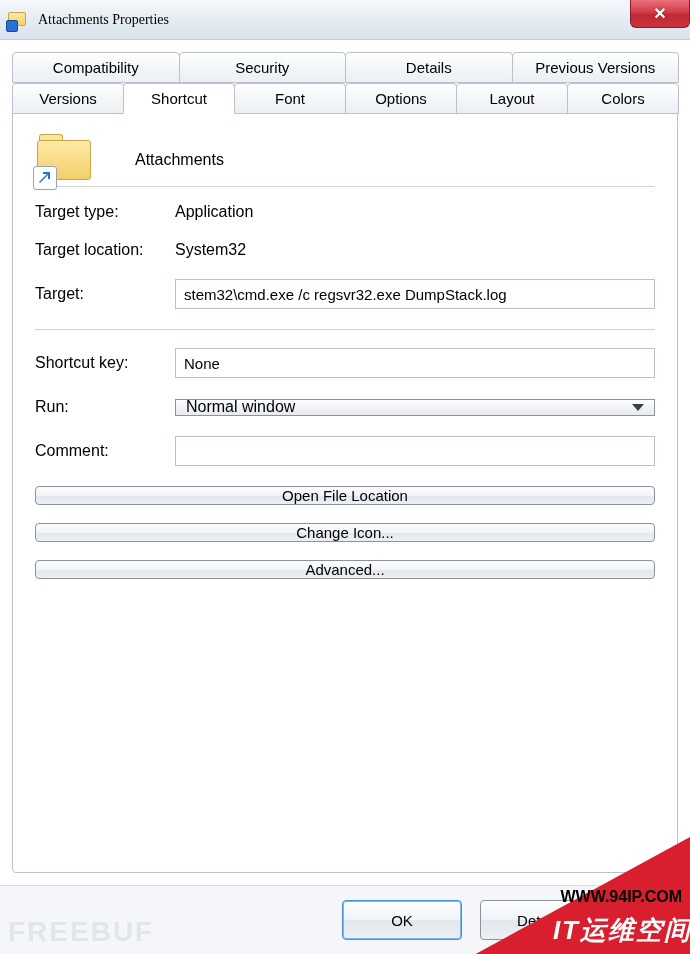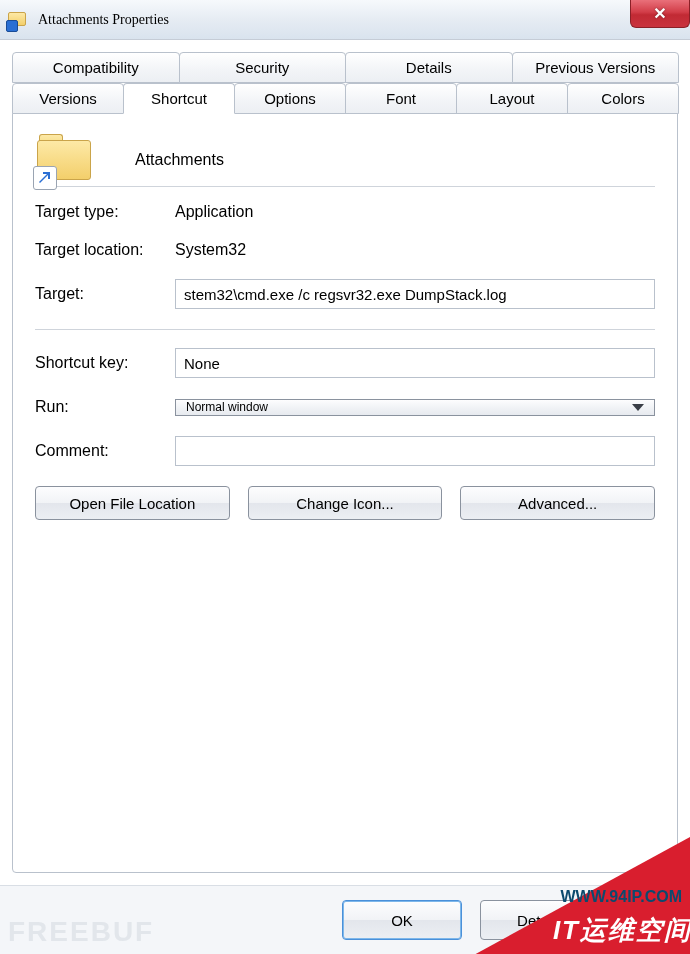--- a/index.html
+++ b/index.html
@@ -183,39 +183,40 @@
     margin: 6px 0 18px 0;
   }
   .combo {
     flex: 1;
     height: 17px;
     border: 1px solid #8a929e;
     background: linear-gradient(to bottom,#fdfdfe,#f1f3f6 50%,#e7eaef);
     display: flex;
     align-items: center;
     padding: 0 10px;
-    font-size: 12px;
+    font-size: 16px;
     cursor: pointer;
     position: relative;
     text-align: center;
   }
   .combo .arrow {
     position: absolute; right: 10px;
     width: 0; height: 0;
     border-left: 6px solid transparent;
     border-right: 6px solid transparent;
     border-top: 7px solid #3a3f47;
   }
 
   
   .btn-row {
     display: flex;
     gap: 18px;
     margin-top: 16px;
     margin-bottom: 12px;
+    flex-direction: column;
   }
   .btn {
     flex: 1;
     height: 34px;
     border: 1px solid #8a929e;
     border-radius: 4px;
     background: linear-gradient(to bottom,#fdfdfe,#f1f3f6 50%,#e3e6ec 51%,#eceff3);
     font-family: inherit;
     font-size: 15px;
     cursor: pointer;
@@ -278,21 +279,21 @@
   .corner-banner .tri {
     position: absolute;
     right: 0; bottom: 0;
     width: 0; height: 0;
     border-left: 220px solid transparent;
     border-bottom: 120px solid #d91e2e;
   }
   .corner-banner .txt1 {
     position: absolute;
     right: 10px; bottom: 50px;
-    color: #0c4a6e;
+    color: #000000;
     font-size: 16px;
     font-weight: 600;
   }
   .corner-banner .txt2 {
     position: absolute;
     right: 0; bottom: 8px;
     color: #fff;
     font-size: 26px;
     font-weight: 800;
     font-style: italic;
@@ -318,22 +319,22 @@
   <div class="tabs">
     <div class="tab-row back">
       <div class="tab">Compatibility</div>
       <div class="tab">Security</div>
       <div class="tab">Details</div>
       <div class="tab">Previous Versions</div>
     </div>
     <div class="tab-row front">
       <div class="tab">Versions</div>
       <div class="tab active">Shortcut</div>
+      <div class="tab">Font</div>
       <div class="tab">Options</div>
-      <div class="tab">Font</div>
       <div class="tab">Layout</div>
       <div class="tab">Colors</div>
     </div>
   </div>
 
   <div class="tab-panel">
 
     <div class="hdr">
       <div class="bigicon">
         <div class="folder-tab"></div>

